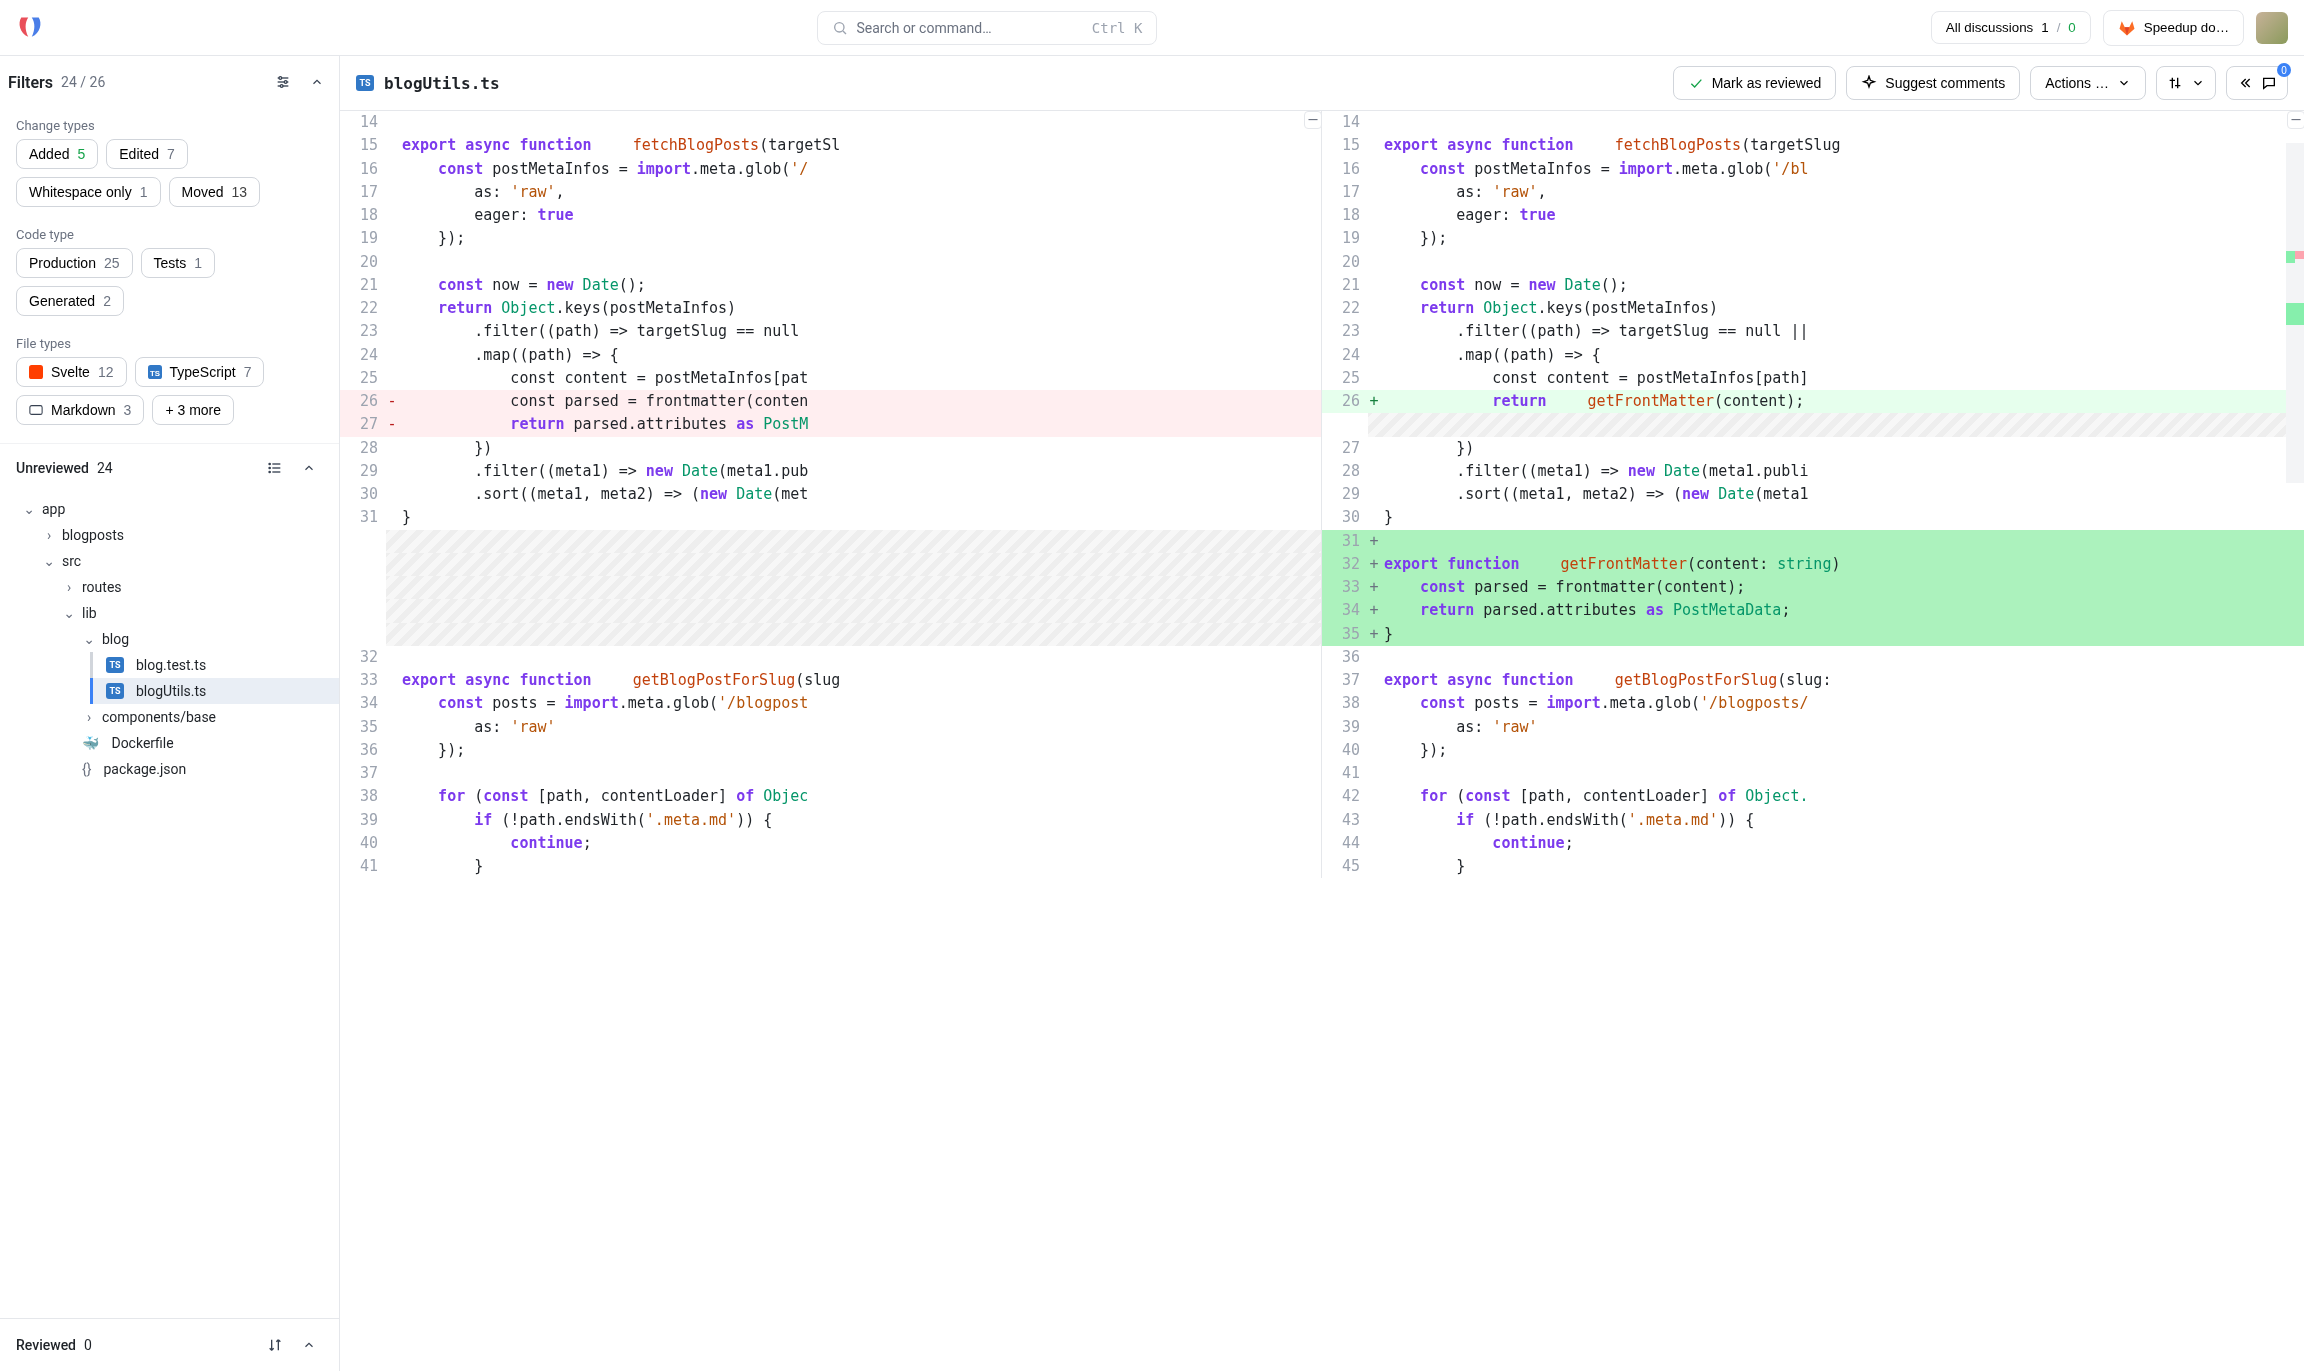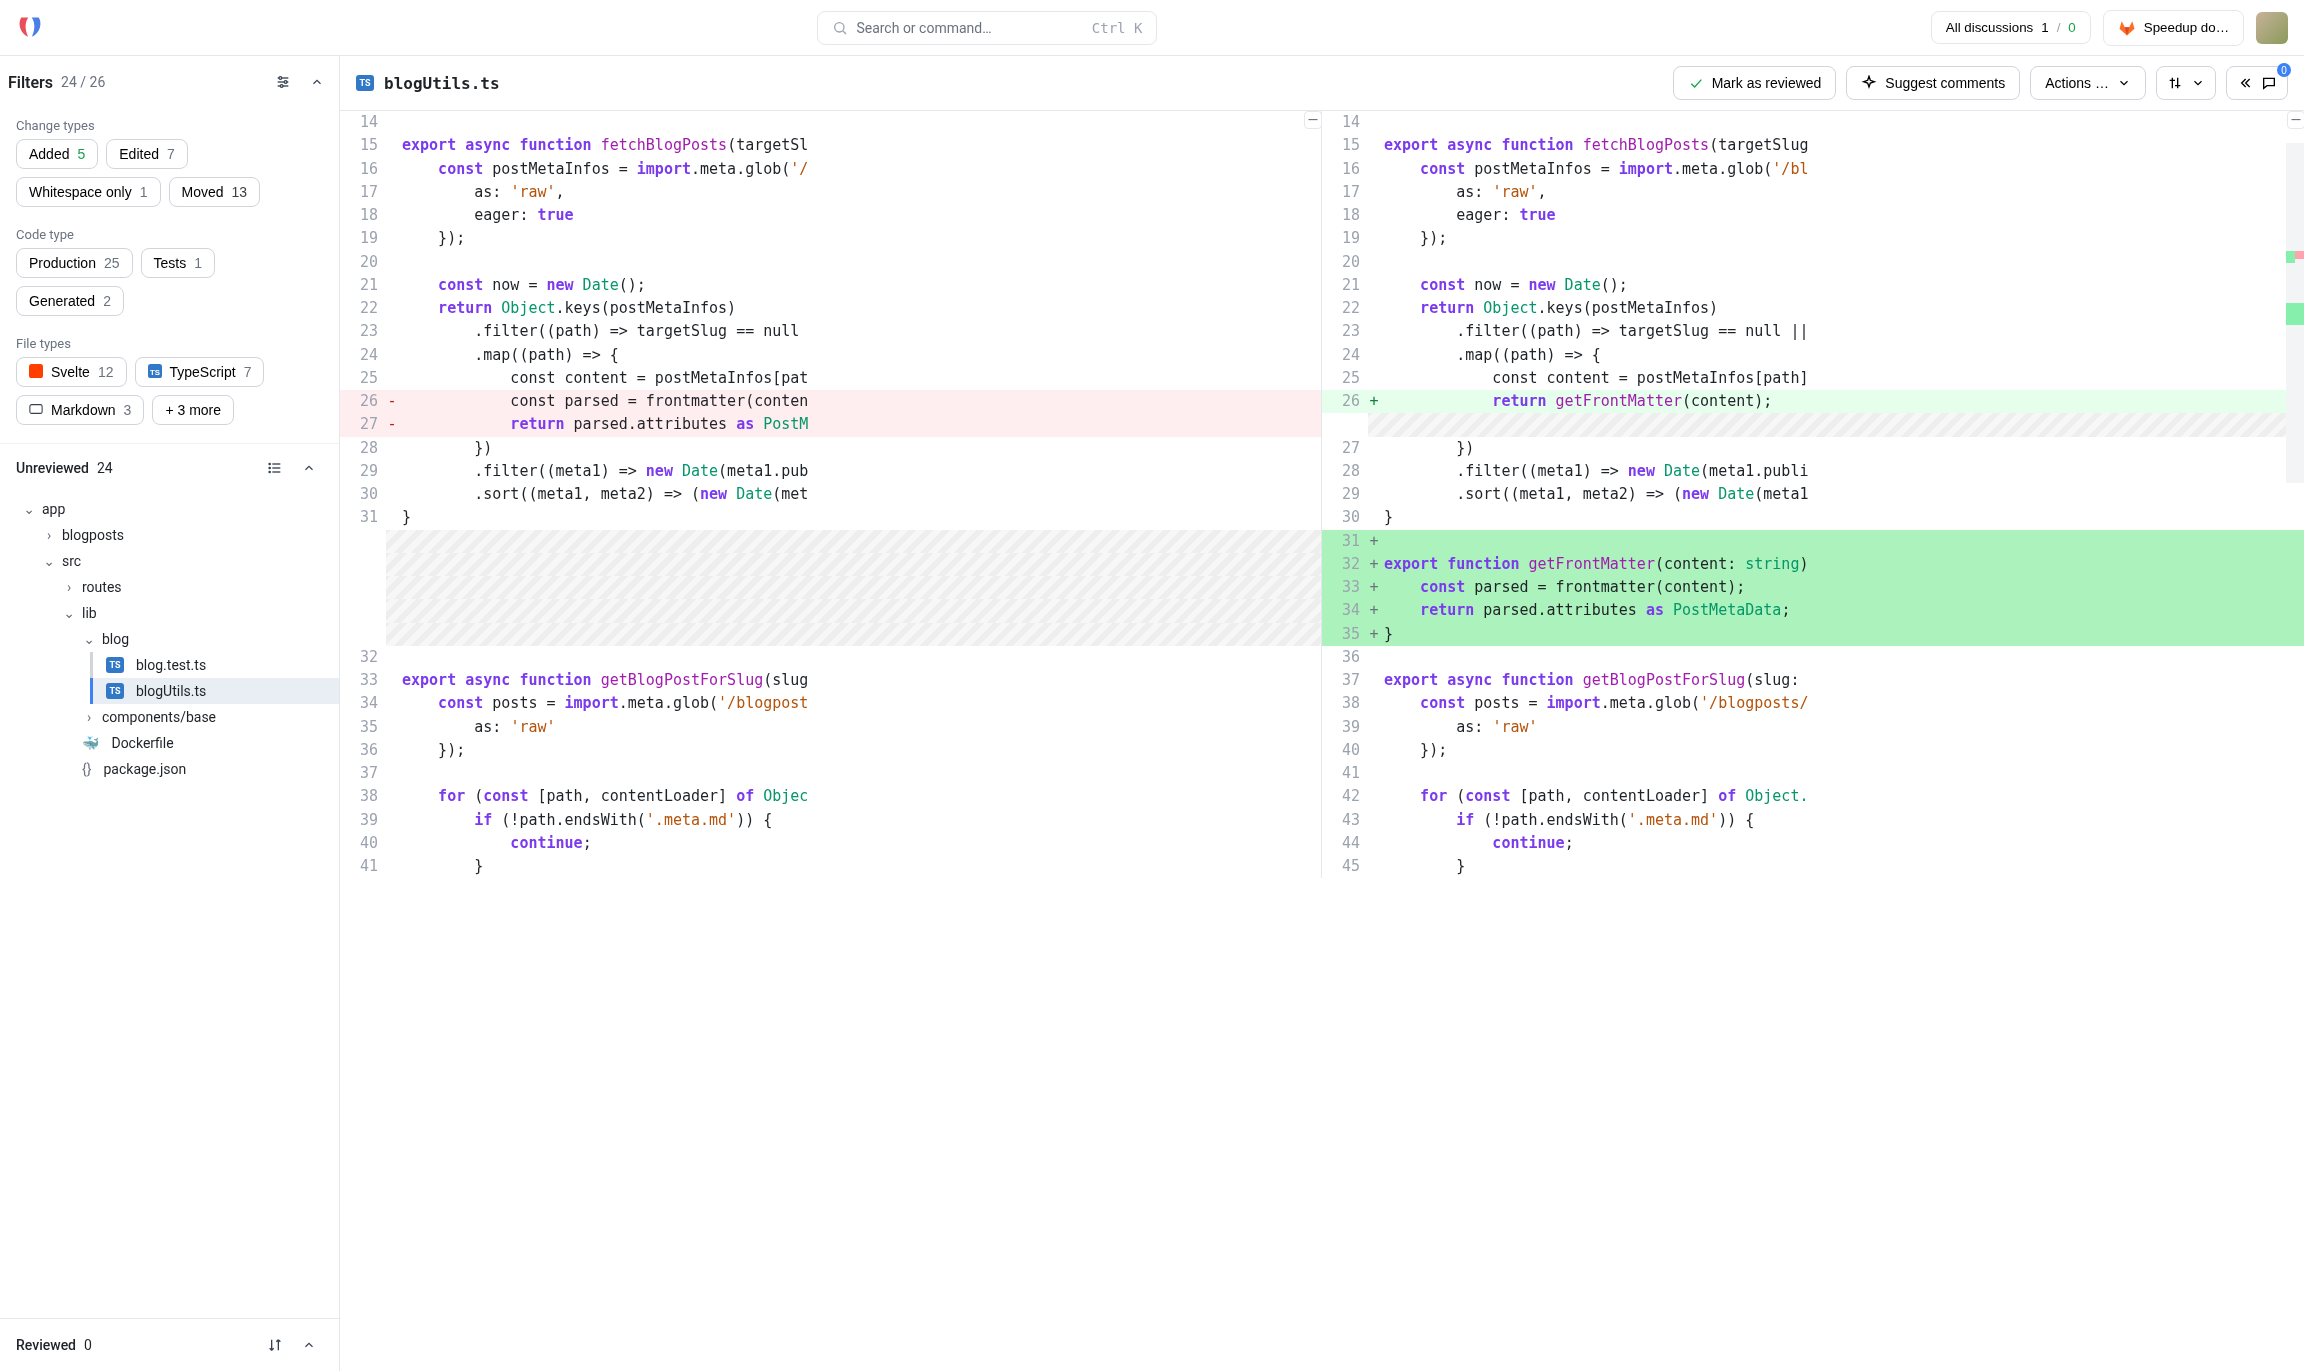--- a/index.html
+++ b/index.html
@@ -23,21 +23,21 @@
 
 .sidebar { width: 340px; border-right: 1px solid #e5e7eb; display: flex; flex-direction: column; overflow: auto; }
 .sb-section { padding: 10px 16px; }
 .sb-header { display: flex; align-items: center; gap: 8px; padding: 12px 8px; }
 .sb-header .title { font-weight: 600; font-size: 16px; }
 .sb-header .muted { color: #6b7280; }
 .sb-header .icons { margin-left: auto; display: flex; gap: 6px; }
 .icon-btn { width: 28px; height: 28px; border: none; background: transparent; border-radius: 6px; display: inline-flex; align-items: center; justify-content: center; cursor: pointer; color: #374151; }
 .label-sm { color: #6b7280; font-size: 13px; margin-bottom: 6px; }
 .chips { display: flex; flex-wrap: wrap; gap: 8px; }
-.chip { display: inline-flex; gap: 8px; border: 1px solid #d1d5db; border-radius: 8px; padding: 6px 12px; font-size: 14px; cursor: pointer; background: #fff; }
+.chip { display: inline-flex; align-items: center; gap: 8px; border: 1px solid #d1d5db; border-radius: 8px; padding: 6px 12px; font-size: 14px; cursor: pointer; background: #fff; }
 .chip .cnt { color: #6b7280; }
 .chip .cnt-green { color: #16a34a; }
 .chip .cnt-blue { color: #404040; }
 .chip-icon { width: 14px; height: 14px; }
 .unreviewed-hd { display: flex; align-items: center; gap: 8px; padding: 10px 16px; border-top: 1px solid #f1f2f4; margin-top: 8px; }
 .tree { padding: 4px 0 16px 0; }
 .tree-row { display: flex; align-items: center; gap: 6px; padding: 5px 8px 5px 16px; cursor: pointer; border-radius: 0; }
 .tree-row.active { background: #e9eef5; }
 .tree-row.file-active { border-left: 3px solid #3b82f6; padding-left: 13px; }
 .tree-row.file-indent { border-left: 3px solid #d1d5db; padding-left: 13px; }
@@ -73,21 +73,21 @@
 .row.del .marker { color: #b91c1c; }
 .row.add { background: #e6ffed; }
 .row.add .ln { background: #e6ffed; }
 .row.add .marker { color: #15803d; }
 .row.addstrong { background: #acf2bd; }
 .row.addstrong .ln { background: #acf2bd; }
 .row.hatch { background: repeating-linear-gradient(135deg,#f7f7f7,#f7f7f7 6px,#eeeeee 6px,#eeeeee 12px); }
 .row.hatch .ln { background: #fff; }
 
 .kw { color: #7c3aed; font-weight: bold; }
-.fn { color: #a21caf; }
+.fn { color: #c2410c; margin-left: 32px; }
 .str { color: #b45309; }
 .type { color: #059669; }
 
 
 .minimap { position: absolute; right: 0; top: 32px; width: 18px; height: 340px; background: #f3f4f6; }
 .minimap .m-del { position: absolute; right: 0; width: 9px; height: 8px; background: #fda4af; }
 .minimap .m-add { position: absolute; left: 0; width: 9px; height: 8px; background: #86efac; }
 
 .collapse-handle { position: absolute; top: 0; right: -1px; width: 18px; height: 18px; border: 1px solid #e5e7eb; border-radius: 4px; background: #fff; display: flex; align-items: center; justify-content: center; cursor: pointer; color: #6b7280; }
 </style>

